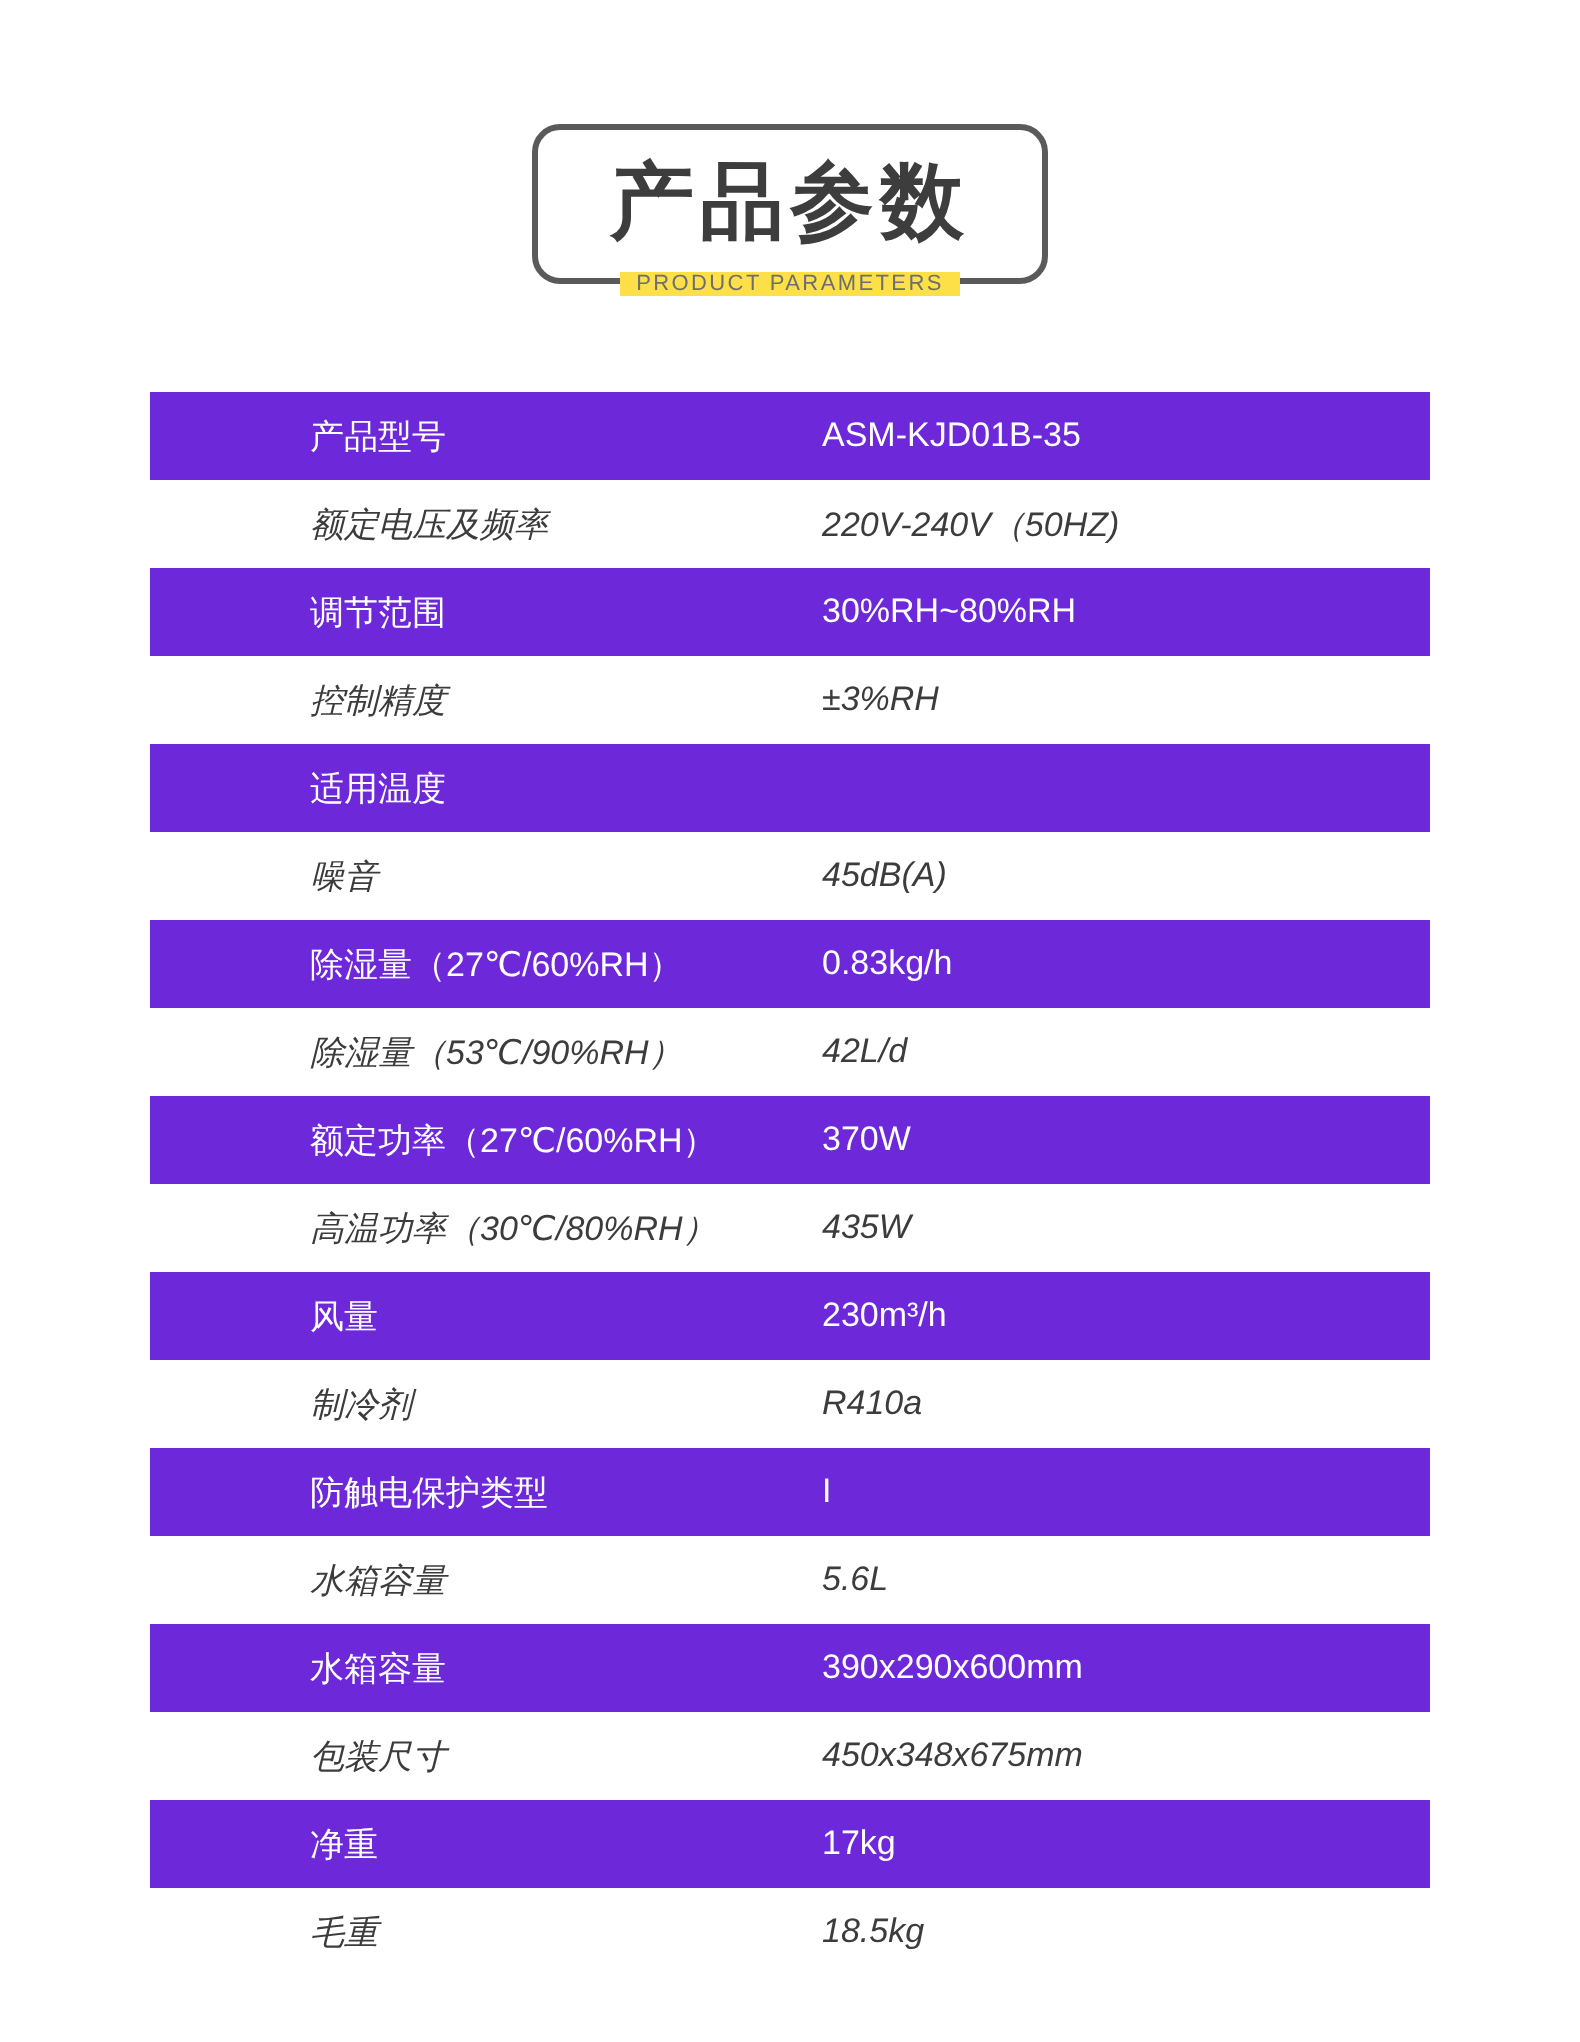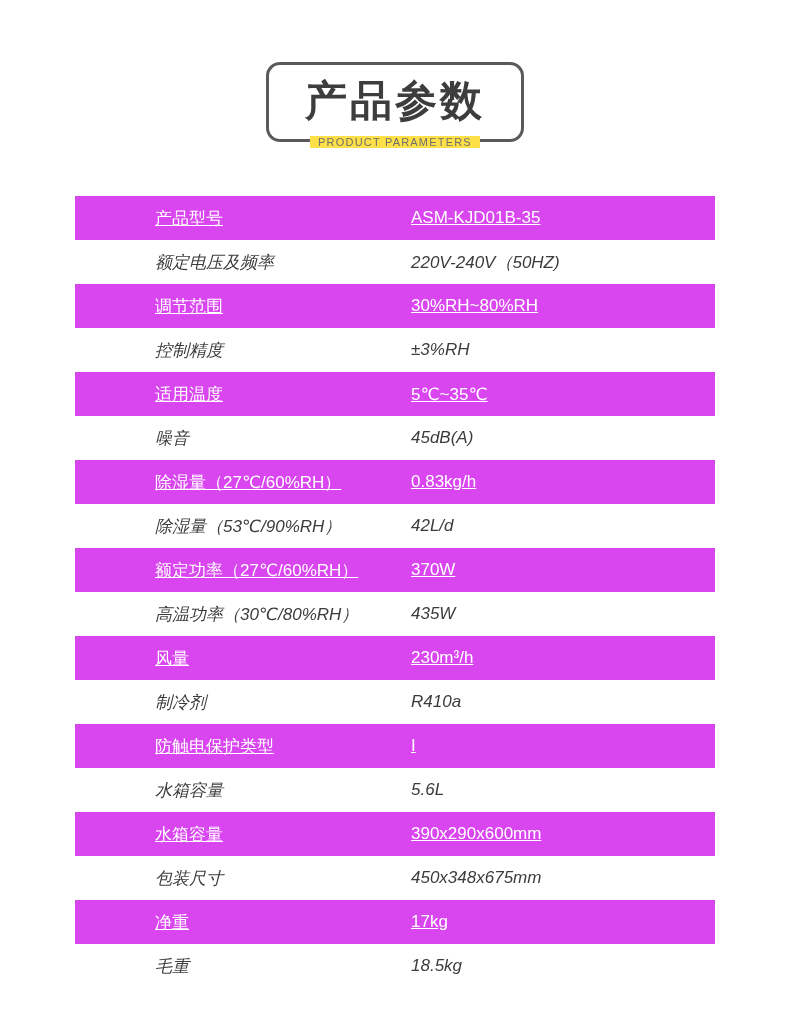--- a/index.html
+++ b/index.html
@@ -72,23 +72,22 @@
     margin-top: 54px;
     width: 640px;
   }
   .row {
     display: flex;
     align-items: center;
     height: 44px;
     font-size: 17px;
   }
   .row.shaded {
-    background: #d946ef;
+    background: #6d28d9;
     color: #ffffff;
-    text-decoration: underline;
   }
   .row.plain {
     background: #ffffff;
     color: #3c3c3c;
     font-style: italic;
   }
   .cell-label {
     width: 320px;
     box-sizing: border-box;
     padding-left: 80px;
@@ -129,21 +128,20 @@
       <div class="row shaded">
         <div class="cell-label">调节范围</div>
         <div class="cell-value">30%RH~80%RH</div>
       </div>
       <div class="row plain">
         <div class="cell-label">控制精度</div>
         <div class="cell-value">±3%RH</div>
       </div>
       <div class="row shaded">
         <div class="cell-label">适用温度</div>
-        <div class="cell-value">5℃~35℃</div>
       </div>
       <div class="row plain">
         <div class="cell-label">噪音</div>
         <div class="cell-value">45dB(A)</div>
       </div>
       <div class="row shaded">
         <div class="cell-label">除湿量（27℃/60%RH）</div>
         <div class="cell-value">0.83kg/h</div>
       </div>
       <div class="row plain">

